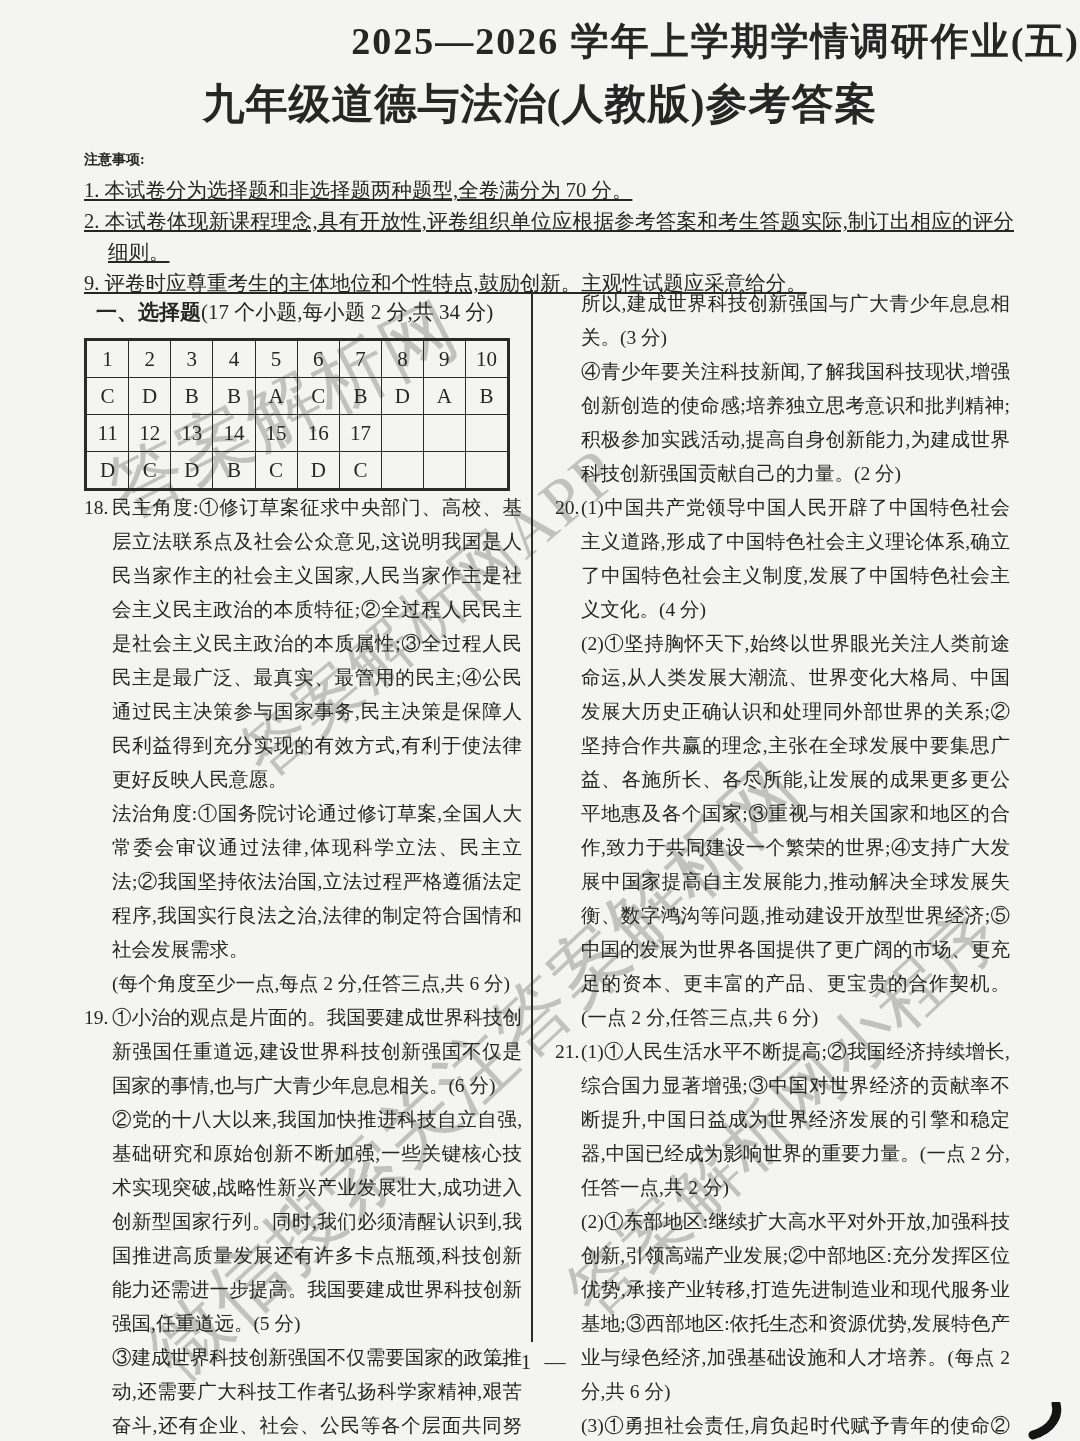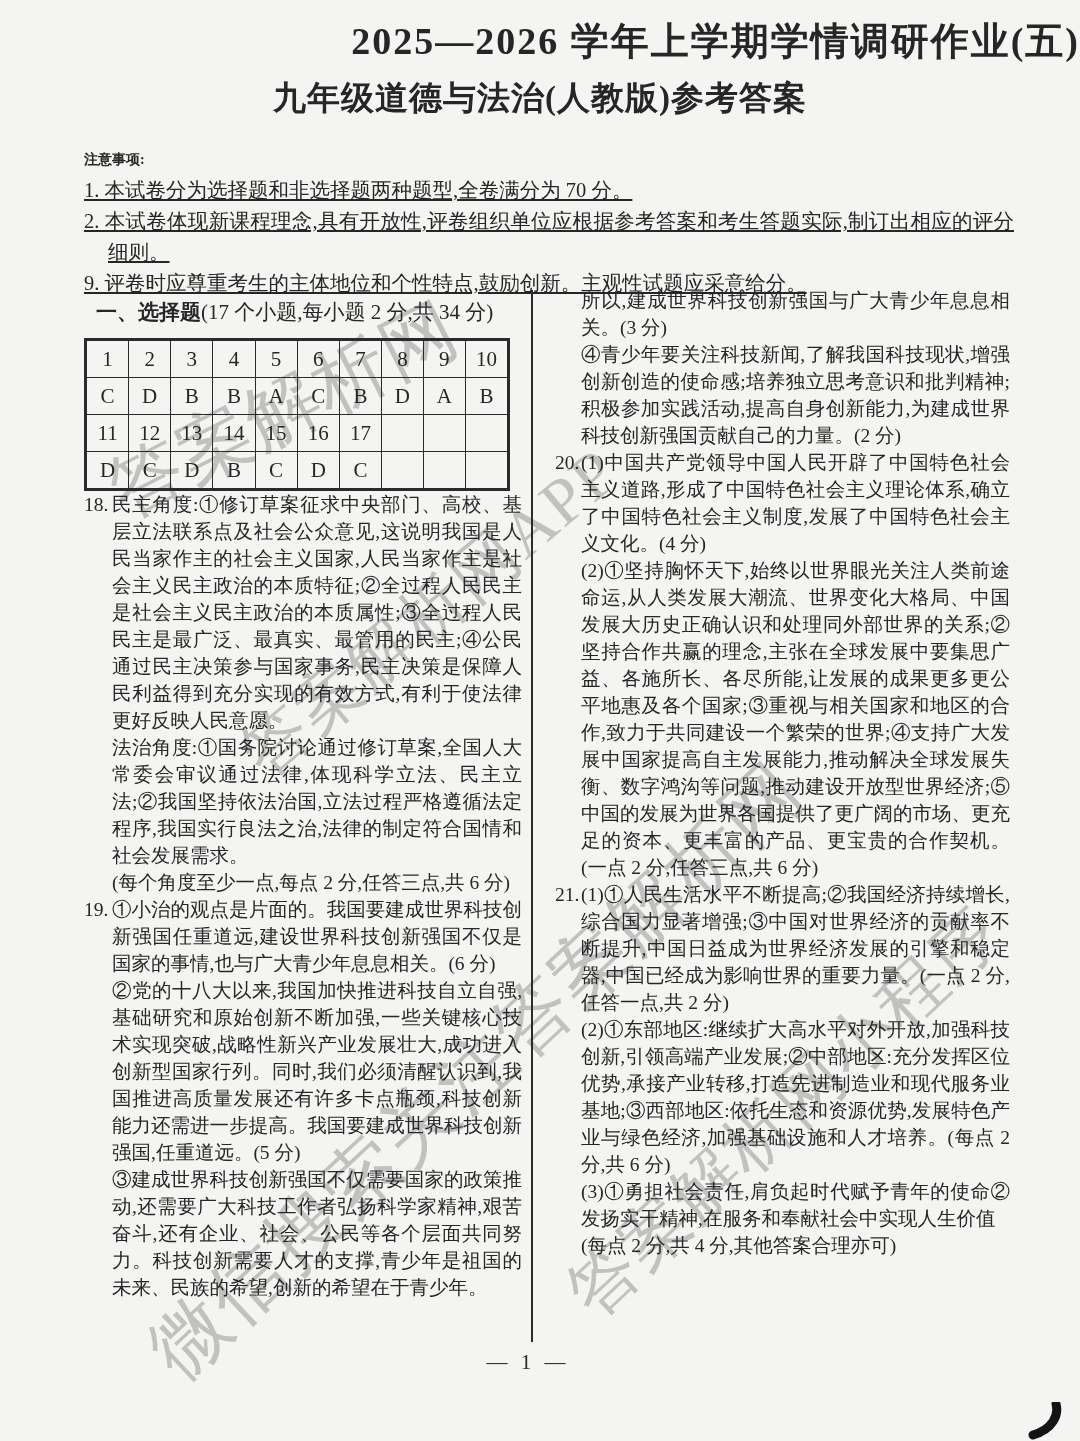--- a/index.html
+++ b/index.html
@@ -27,21 +27,21 @@
   .wm3{left:128px;top:1326px;font-size:76px;transform:rotate(-43deg);letter-spacing:2px;}
   .wm4{left:548px;top:1270px;font-size:68px;transform:rotate(-43deg);letter-spacing:2px;}
   
   .layer{position:absolute;inset:0;z-index:2;}
   .title{
     position:absolute;top:16px;left:0;width:100%;
     text-align:right;font-size:38px;font-weight:bold;letter-spacing:2px;
   }
   .subtitle{
     position:absolute;top:76px;left:0;width:100%;
-    text-align:center;font-size:33px;font-weight:bold;letter-spacing:1px;
+    text-align:center;font-size:42px;font-weight:bold;letter-spacing:1px;
   }
   .notes{position:absolute;left:84px;top:144px;width:930px;font-size:20.5px;line-height:31px;}
   .notes .label{font-weight:bold;font-size:14px;}
   .notes p{margin:0;padding-left:24px;text-indent:-24px;text-align:justify;text-decoration:underline;}
   .col{position:absolute;top:287px;}
   .col-left{left:84px;width:438px;}
   .col-right{left:555px;width:455px;}
   .divider{
     position:absolute;left:531px;top:290px;height:1052px;width:0;
     border-left:2px solid #2b2b2b;
@@ -54,21 +54,21 @@
     width:426px;
     border:3px solid #2a2a2a;
   }
   .answers-table td{
     border:1.4px solid #2a2a2a;
     width:42px;height:36px;
     text-align:center;vertical-align:middle;
     font-size:21px;padding:0;
   }
   .heading2{margin-top:14px;}
-  .item{position:relative;padding-left:28px;font-size:19.5px;line-height:27px;text-align:justify;}
+  .item{position:relative;padding-left:28px;font-size:19.5px;line-height:34px;text-align:justify;}
   .col-right .item{padding-left:26px;}
   .item .num{position:absolute;left:0;top:0;}
   .item p{margin:0;}
   .footer{
     position:absolute;top:1350px;left:438px;width:180px;
     text-align:center;font-size:21px;letter-spacing:4px;
   }
   .corner-mark{position:absolute;left:1026px;top:1402px;z-index:3;}
 </style>
 </head>

